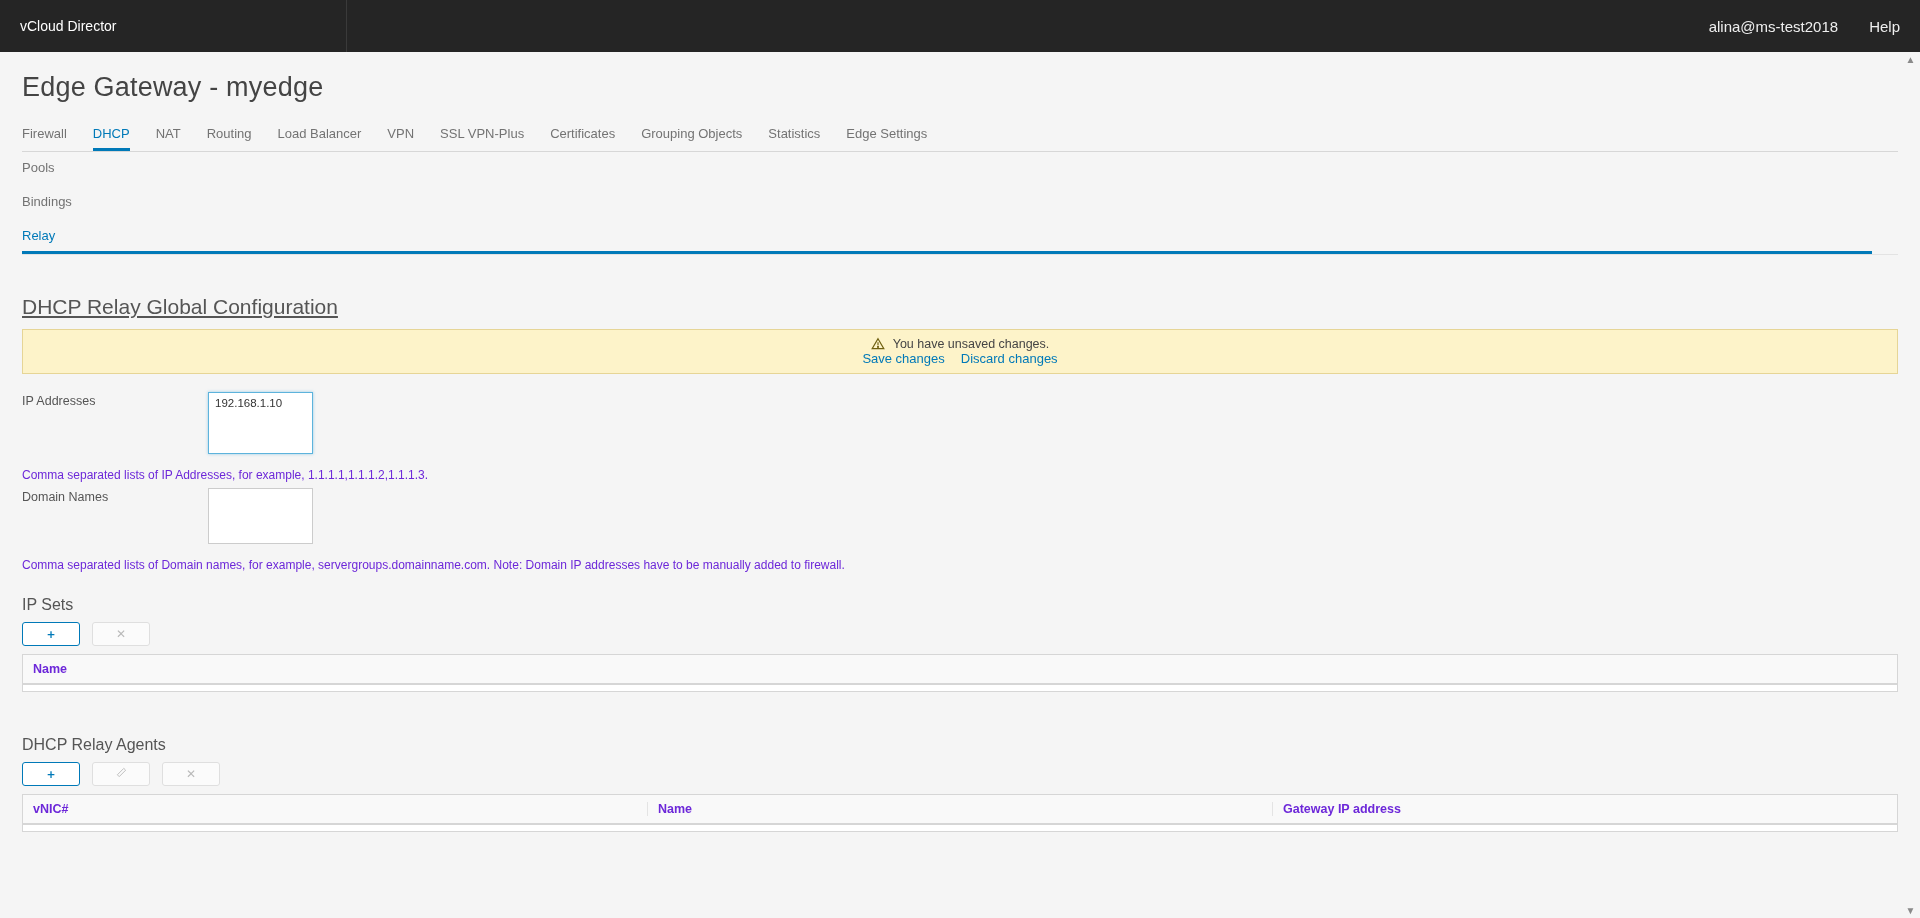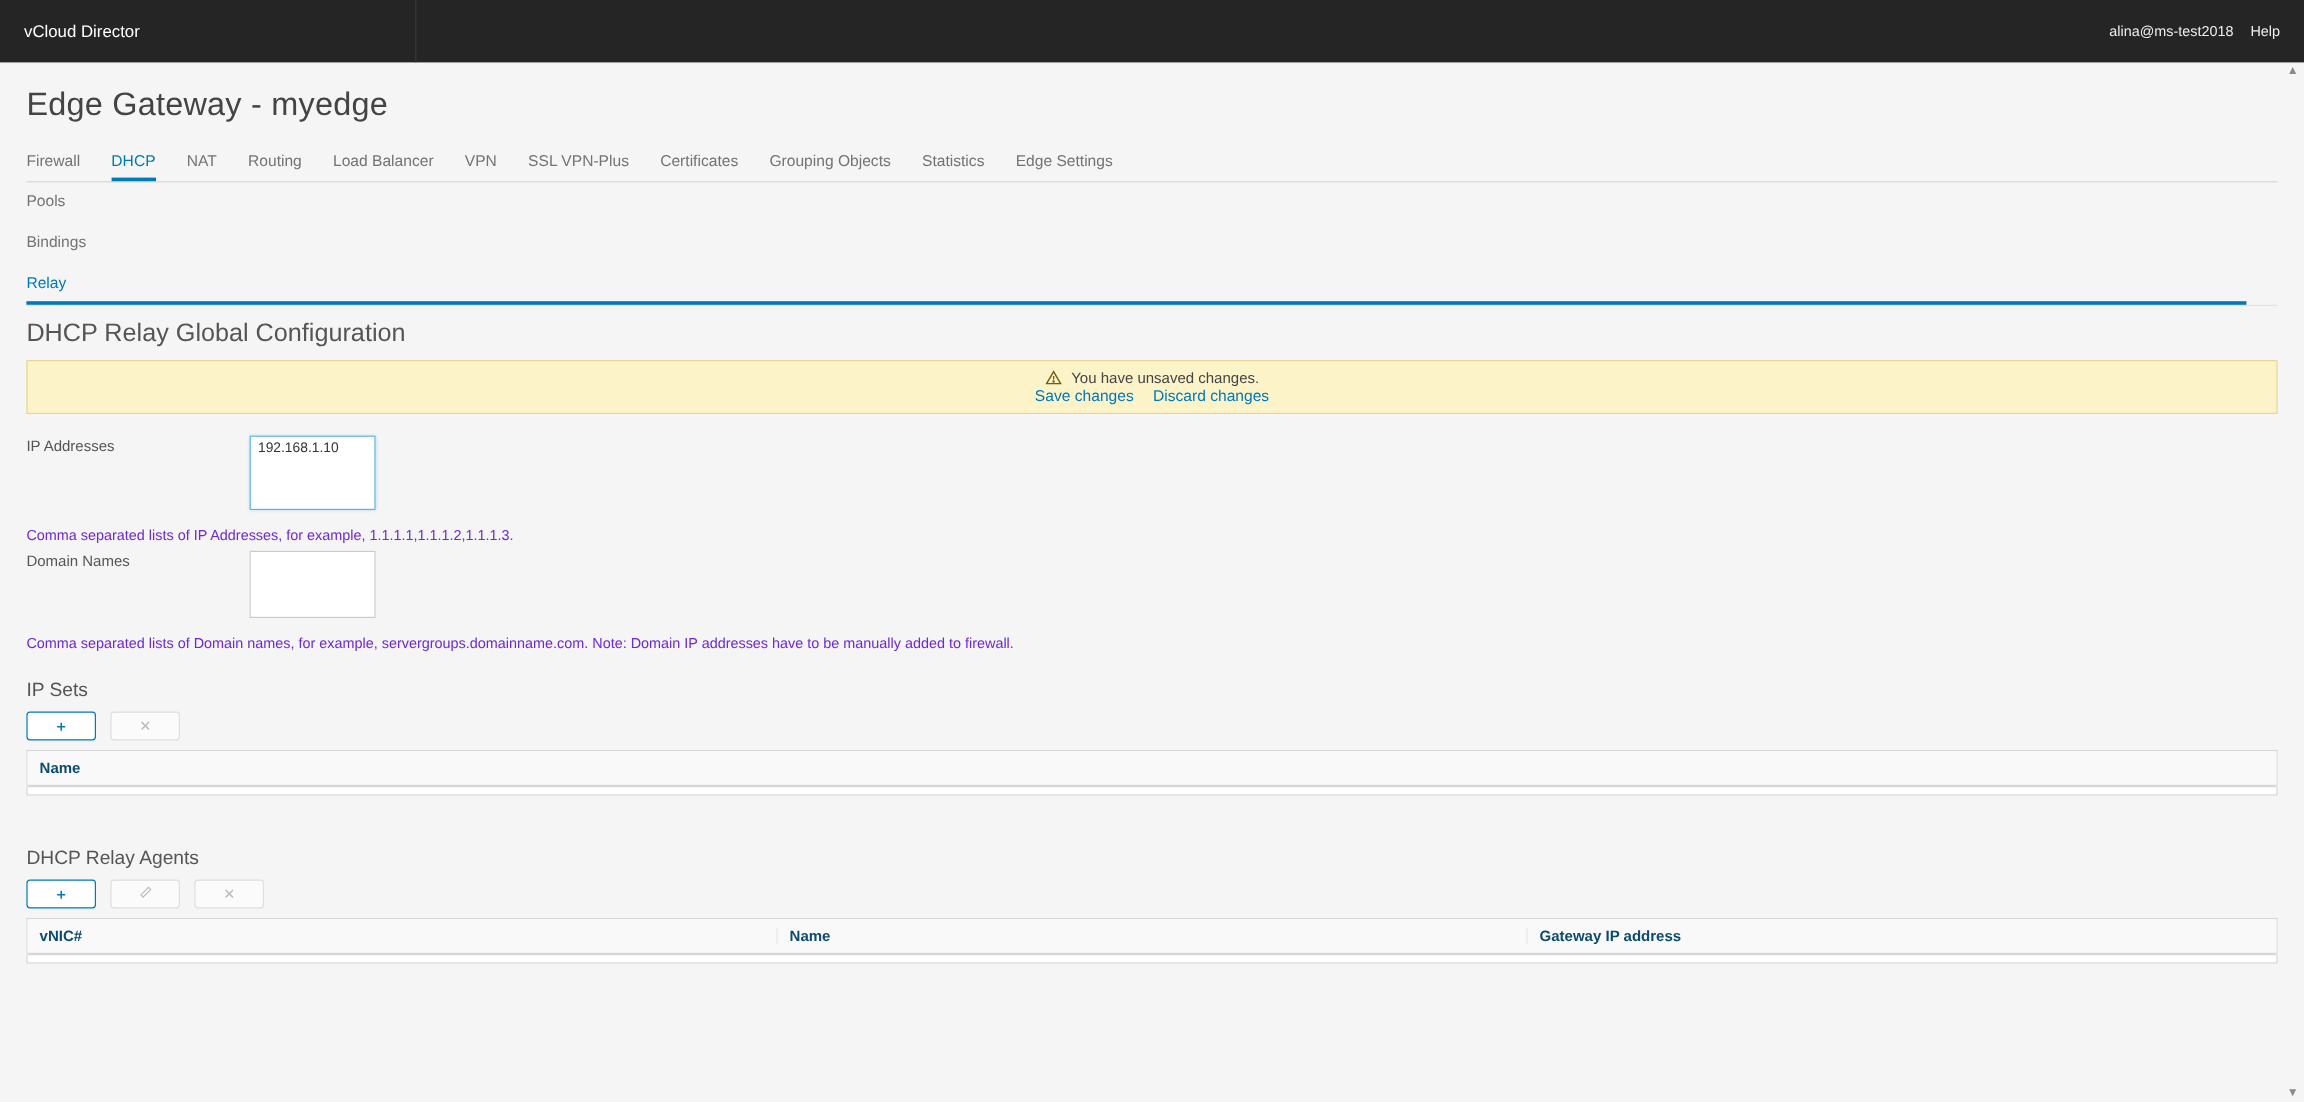--- a/index.html
+++ b/index.html
@@ -26,21 +26,21 @@
     font-size: 14px;
     font-weight: 500;
     color: #fff;
     padding-right: 230px;
     border-right: 1px solid #3a3a3a;
     height: 52px;
     display: flex;
     align-items: center;
   }
   .header-right { display: flex; align-items: center; gap: 14px; }
-  .header-right span { font-size: 12px; color: #eee; cursor: pointer; }
+  .header-right span { font-size: 15px; color: #eee; cursor: pointer; margin-left: 17px; }
   .page {
     padding: 20px 22px 0 22px;
     position: relative;
     height: calc(918px - 52px);
   }
   .page-title {
     font-size: 27px;
     font-weight: 300;
     color: #444;
     letter-spacing: 0.2px;
@@ -81,22 +81,23 @@
   }
   .tabs-secondary .tab.active {
     color: #0079b8;
     border-bottom: 3px solid #0079b8;
     font-weight: 500;
   }
   .section-title {
     font-size: 21px;
     color: #555;
     font-weight: 400;
-    margin-top: 11px;
+    margin-top: 40px;
     margin-bottom: 10px;
+    text-decoration: underline;
   }
   .alert-banner {
     background: #fdf3c9;
     border: 1px solid #e6d596;
     padding: 7px 12px;
     display: flex;
     align-items: center;
     justify-content: space-between;
     font-size: 12.5px;
     color: #444;
@@ -183,21 +184,21 @@
     border-bottom: 2px solid #d6d6d6;
     background: #f9f9f9;
     height: 30px;
     align-items: center;
   }
   .grid-header .col {
     flex: 1;
     padding: 0 10px;
     font-size: 12.5px;
     font-weight: 600;
-    color: #0c4a6e;
+    color: #6d28d9;
     border-right: 1px solid #e4e4e4;
   }
   .grid-header .col:last-child { border-right: none; }
   .grid-body-empty { height: 6px; }
 
   
   .scroll-arrow {
     position: fixed;
     right: 2px;
     color: #8a8a8a;

